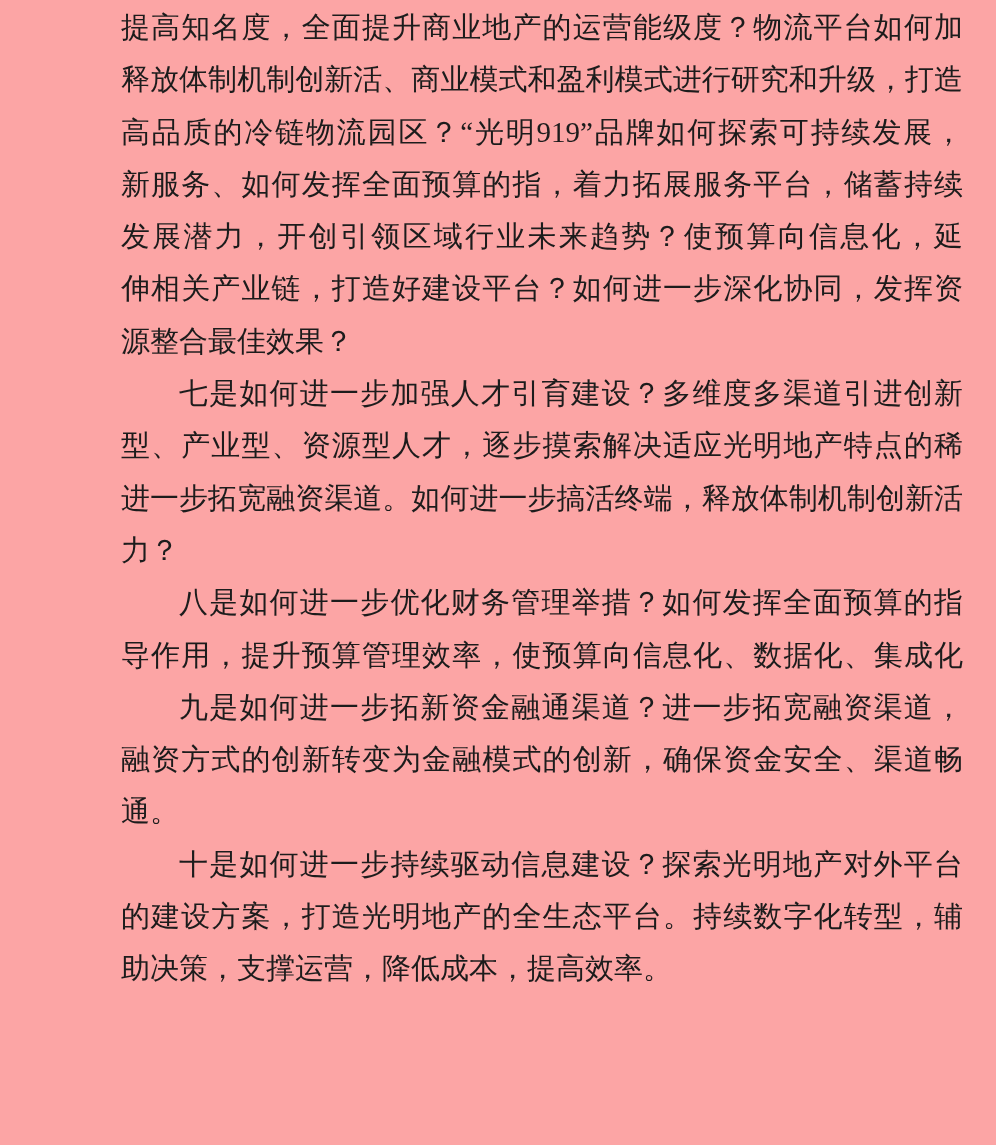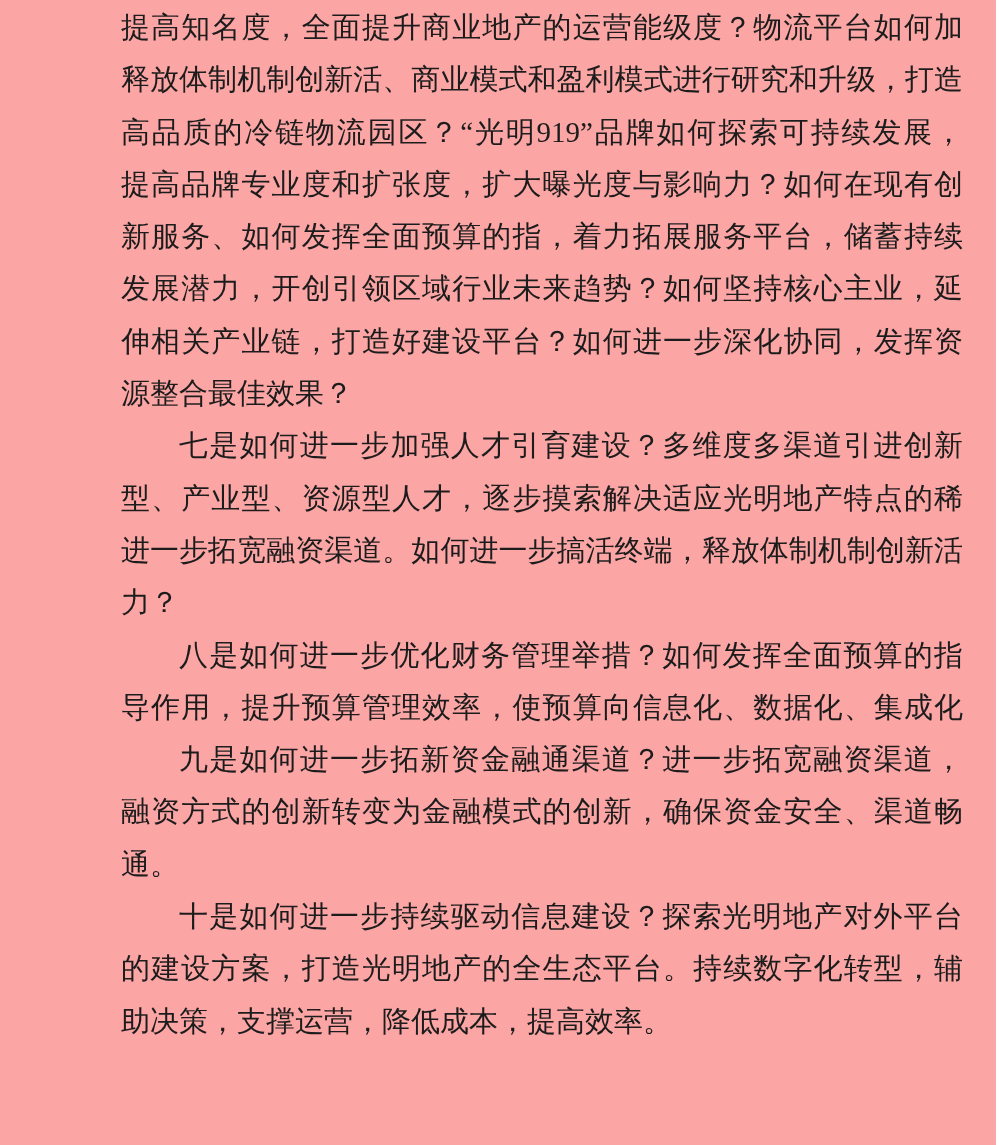--- a/index.html
+++ b/index.html
@@ -50,23 +50,22 @@
 </style>
 </head>
 <body style="background: rgb(255, 255, 255);">
 
 <div class="page">
   <div class="doc-body" style="color: rgb(28, 28, 28);">
       <div class="paragraph">
         <div class="line">提高知名度，全面提升商业地产的运营能级度？物流平台如何加</div>
         <div class="line">释放体制机制创新活、商业模式和盈利模式进行研究和升级，打造</div>
         <div class="line">高品质的冷链物流园区？“光明919”品牌如何探索可持续发展，</div>
-        <div class="line">提高品牌专业度和扩张度，扩大曝光度与影响力？如何在现有创</div>
         <div class="line">新服务、如何发挥全面预算的指，着力拓展服务平台，储蓄持续</div>
-        <div class="line">发展潜力，开创引领区域行业未来趋势？如何坚持核心主业，延</div>
+        <div class="line">发展潜力，开创引领区域行业未来趋势？使预算向信息化，延</div>
         <div class="line">伸相关产业链，打造好建设平台？如何进一步深化协同，发挥资</div>
         <div class="line last">源整合最佳效果？</div>
       </div>
       <div class="paragraph">
         <div class="line indent">七是如何进一步加强人才引育建设？多维度多渠道引进创新</div>
         <div class="line">型、产业型、资源型人才，逐步摸索解决适应光明地产特点的稀</div>
         <div class="line">进一步拓宽融资渠道。如何进一步搞活终端，释放体制机制创新活</div>
         <div class="line last">力？</div>
       </div>
       <div class="paragraph">

